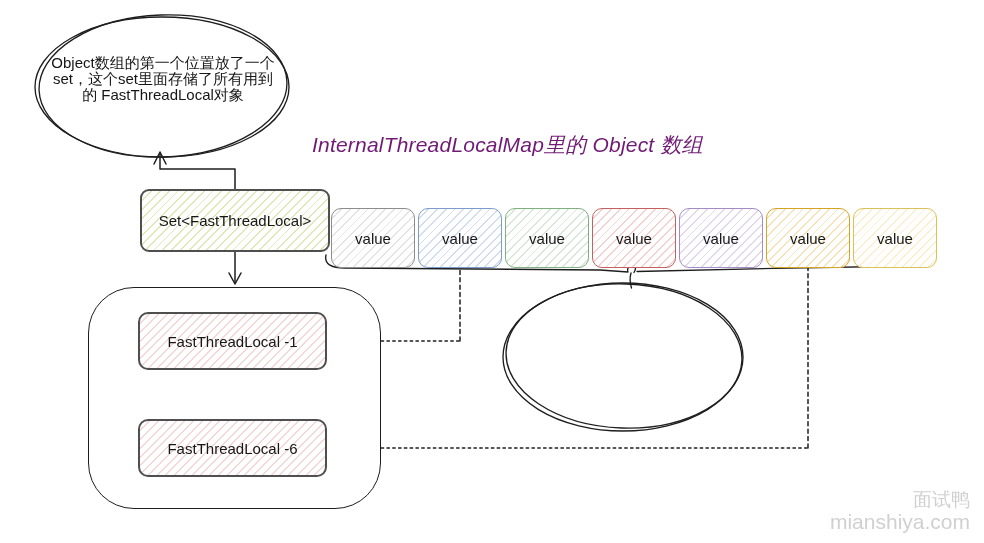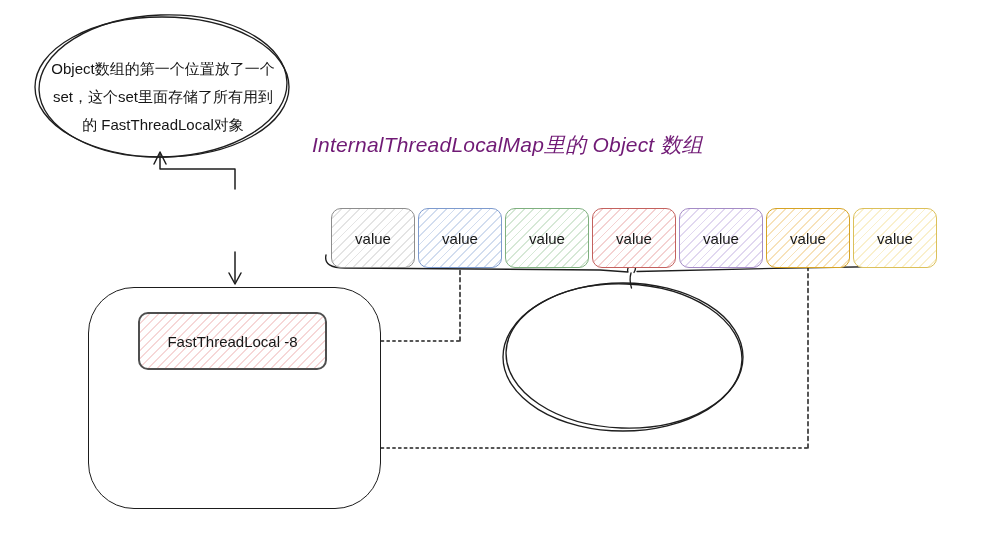--- a/index.html
+++ b/index.html
@@ -9,21 +9,21 @@
   }
   .overlay{position:absolute;left:0;top:0;width:984px;height:543px;pointer-events:none;}
   .stroke{fill:none;stroke:#1e1e1e;stroke-width:1.5;stroke-linecap:round;stroke-linejoin:round;}
   .thin{stroke-width:1.35;}
   .title{
     position:absolute;left:312px;top:131px;font-size:21px;letter-spacing:.2px;color:#701a75;
     white-space:nowrap;
     font-style:italic;
   }
   .ellipse-text{
-    position:absolute;text-align:center;font-size:15px;line-height:28px;color:#151515;
+    position:absolute;text-align:center;font-size:15px;line-height:16px;color:#151515;
     white-space:pre-line;
   }
   .ellipse-text.top{left:38px;top:55px;width:250px;}
   .ellipse-text.mid{left:503px;top:349px;width:240px;}
   .cell{
     position:absolute;top:208px;height:60px;border-radius:10px;
     display:flex;align-items:center;justify-content:center;
     font-size:15px;color:#161616;
     border:1.7px solid var(--bc,#888);
     background:repeating-linear-gradient(135deg,var(--hc,#eee) 0 1.3px,transparent 1.3px 6.2px) #fff;
@@ -97,27 +97,33 @@
 
     <path class="stroke" stroke-dasharray="2.4 4.4" d="M227 374 L227 416"></path>
   </svg>
 
   <div class="ellipse-text top">Object数组的第一个位置放了一个
 set，这个set里面存储了所有用到
 的 FastThreadLocal对象</div>
 
   <div class="title">InternalThreadLocalMap里的 Object 数组</div>
 
+  <div class="cell set-cell" style="--bc: #4f4f4f; --hc: #dde9b9;">Set&lt;FastThreadLocal&gt;</div>
 
   <div class="cell" style="left: 331px; width: 84px; --bc: #8d8d8d; --hc: #e4e4e4;">value</div>
   <div class="cell" style="left: 418px; width: 84px; --bc: #7e9bce; --hc: #d2ddef;">value</div>
   <div class="cell" style="left: 505px; width: 84px; --bc: #7fb07f; --hc: #d6e8d6;">value</div>
   <div class="cell" style="left: 592px; width: 84px; --bc: #c4615e; --hc: #f4d2d2;">value</div>
   <div class="cell" style="left: 679px; width: 84px; --bc: #a58cc6; --hc: #e1d8f0;">value</div>
   <div class="cell" style="left: 766px; width: 84px; --bc: #d6a325; --hc: #f7e2ba;">value</div>
   <div class="cell" style="left: 853px; width: 84px; --bc: #dcc05a; --hc: #faf0cd;">value</div>
 
   <div class="container-box"></div>
-  <div class="ftl-box ftl-a" style="--bc: #4f4f4f; --hc: #f6d7d7;">FastThreadLocal -8</div>
+  <div class="ftl-box ftl-a" style="--bc: #4f4f4f; --hc: #f6d7d7;">FastThreadLocal -1</div>
+  <div class="ftl-box ftl-b" style="--bc: #4f4f4f; --hc: #f6d7d7;">FastThreadLocal -6</div>
 
 
+  <div class="watermark">
+    <div class="brand">面试鸭</div>
+    <div class="site">mianshiya.com</div>
+  </div>
 
 </div>
 
 </body></html>

